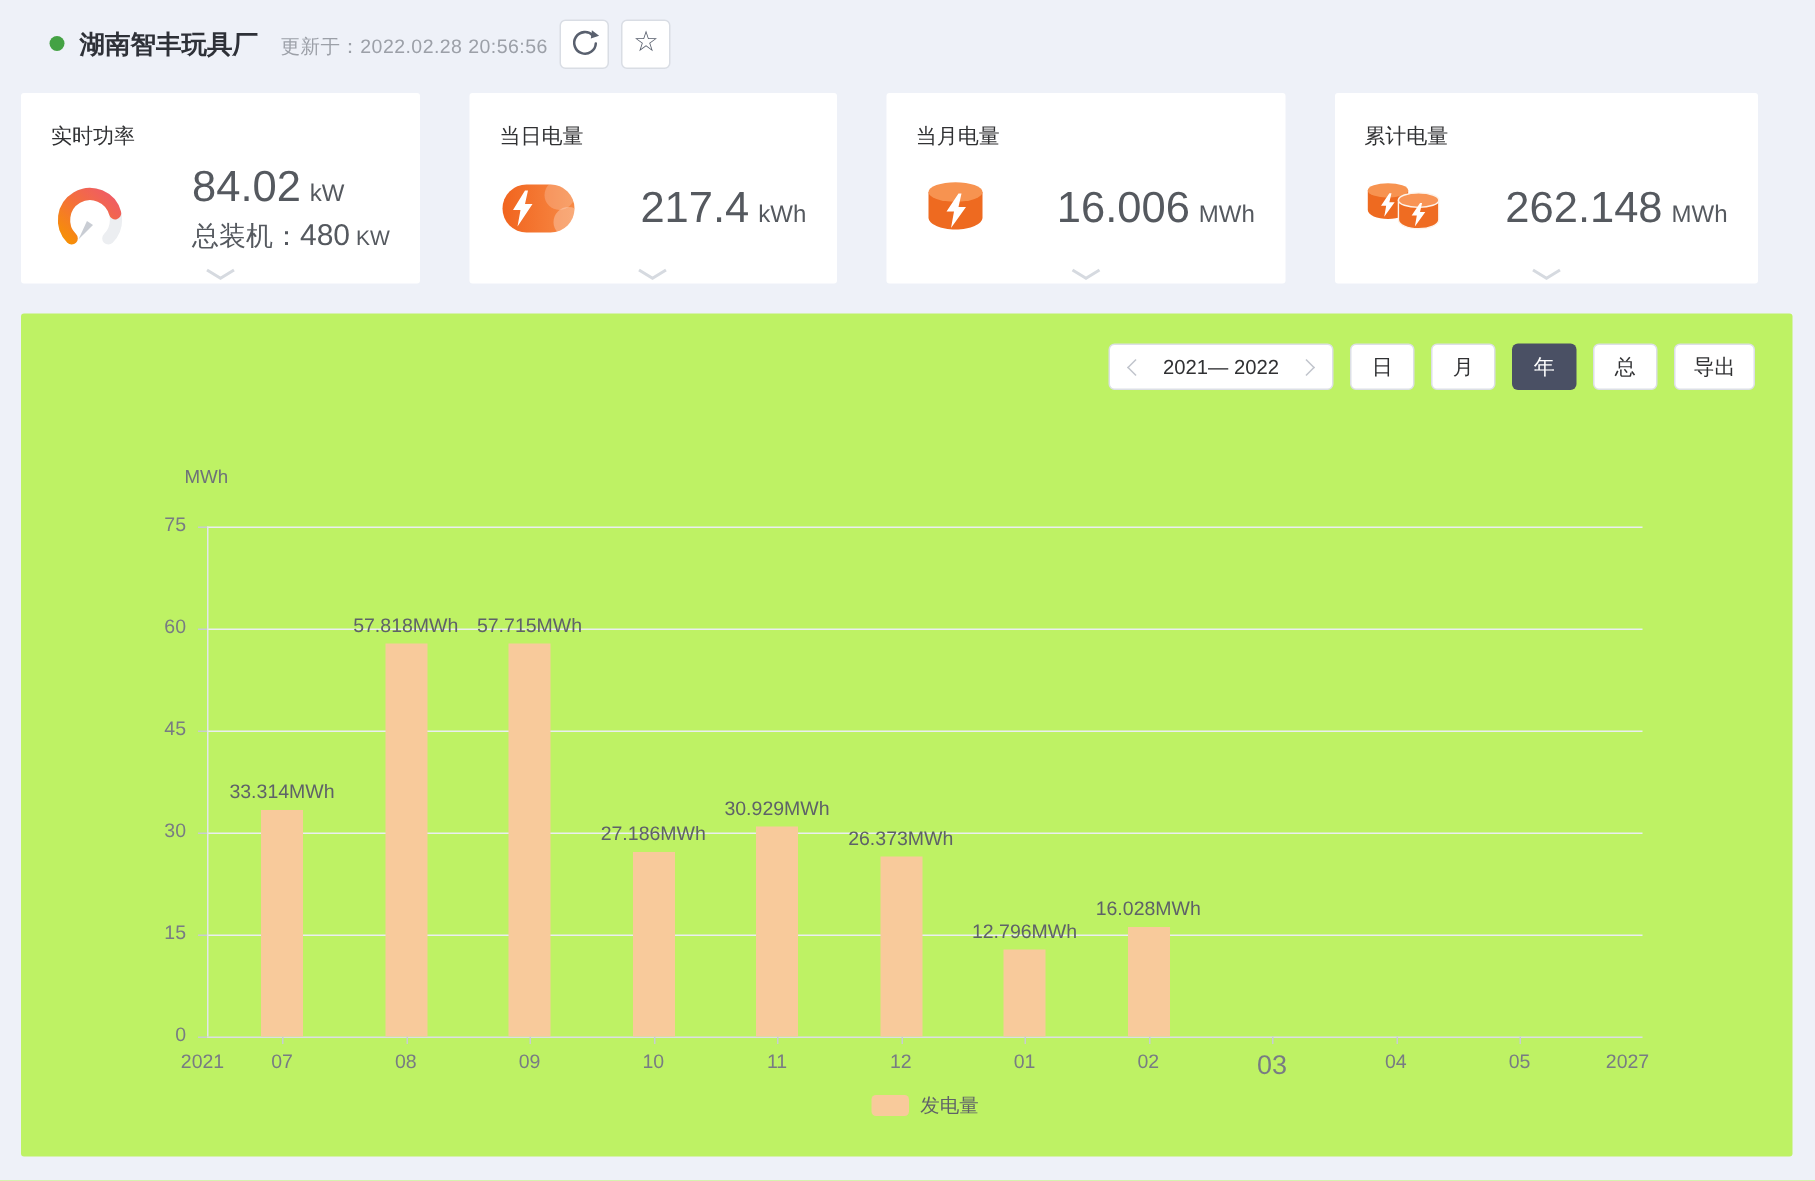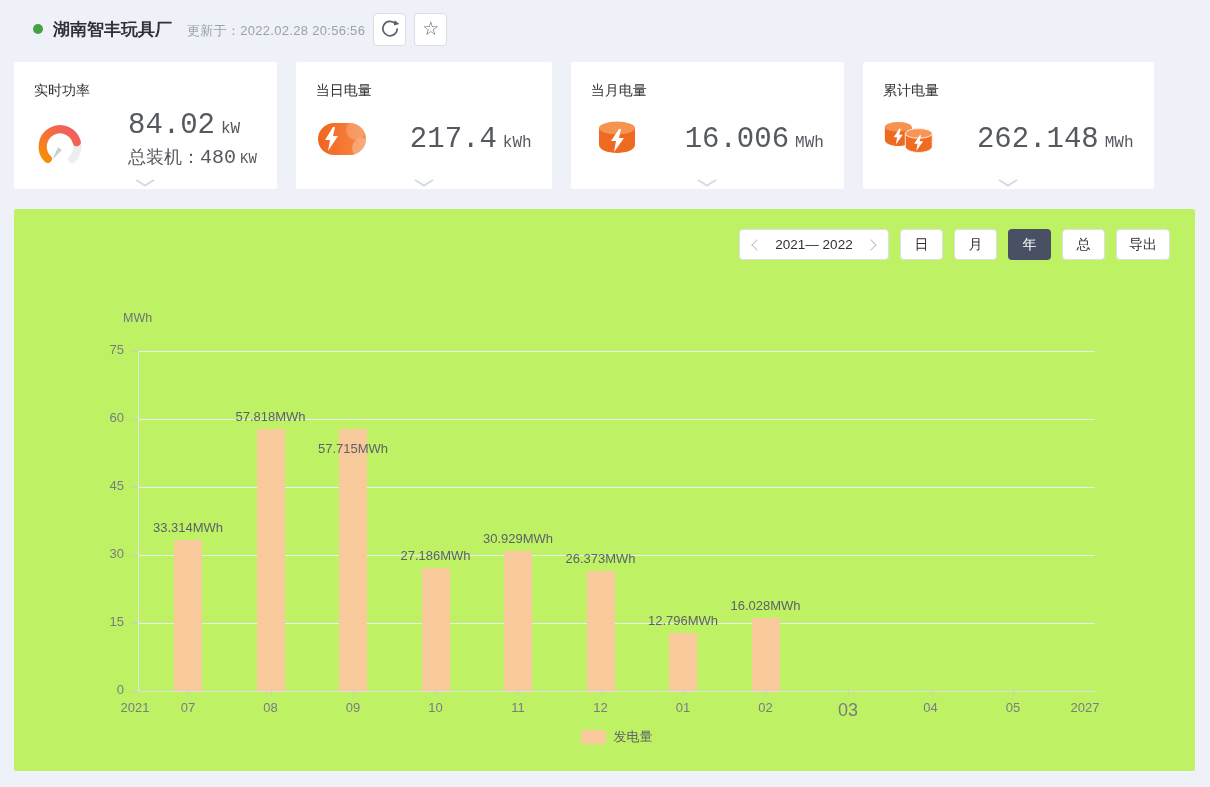--- a/index.html
+++ b/index.html
@@ -14,21 +14,21 @@
   .header{position:absolute;top:0;left:0;width:100%;height:58px;display:flex;align-items:center;}
   .status-dot{width:10px;height:10px;border-radius:50%;margin-left:33px;flex:none;}
   .plant-title{font-size:17px;font-weight:bold;color:#2E3138;margin-left:10px;}
   .updated{font-size:13px;color:#9CA0A8;margin-left:15px;margin-top:3px;letter-spacing:.3px;}
   .icon-btn{width:33px;height:33px;background:#fff;border:1px solid #D9DDE4;border-radius:4px;
     margin-left:8px;display:flex;align-items:center;justify-content:center;cursor:pointer;box-sizing:border-box;}
   .icon-btn:first-of-type{margin-left:16px;}
   .star-glyph{font-size:19px;color:#59606E;line-height:1;margin-top:-2px;}
 
   
-  .cards{position:absolute;top:62px;left:14px;width:1016px;display:flex;gap:19px;font-family:Liberation Mono, monospace;}
+  .cards{position:absolute;top:62px;left:14px;width:1016px;display:flex;gap:33px;}
   .card{flex:1;height:127px;background:#fff;border-radius:2px;position:relative;
     padding:20px 20px 0 20px;box-sizing:border-box;}
   .card-title{font-size:14px;color:#303133;}
   .card-body{display:flex;align-items:center;height:66px;margin-top:6px;}
   .card-icon{width:52px;height:52px;flex:none;display:flex;align-items:center;justify-content:center;}
   .card-val-wrap{margin-left:42px;color:#55595F;white-space:nowrap;}
   .value{font-size:29px;}
   .unit{font-size:16px;margin-left:6px;}
   .sub-line{font-size:18px;margin-top:3px;}
   .sub-value{font-size:20px;}
@@ -231,21 +231,21 @@
         <div class="abs" style="left: 144px; top: 491px; width: 60px; text-align: center; font-size: 13px; color: rgb(120, 124, 131);">07</div>
         <div class="abs" style="left: 160px; top: 330.977px; width: 28px; height: 151.023px; background: rgb(248, 202, 155);"></div>
         <div class="abs" style="left: 119px; top: 310.977px; width: 110px; text-align: center; font-size: 13px; color: rgb(94, 98, 104);">33.314MWh</div>
         <div class="abs" style="left: 256.5px; top: 482px; width: 1px; height: 5px; background: rgb(200, 204, 210);"></div>
         <div class="abs" style="left: 226.5px; top: 491px; width: 60px; text-align: center; font-size: 13px; color: rgb(120, 124, 131);">08</div>
         <div class="abs" style="left: 242.5px; top: 219.892px; width: 28px; height: 262.108px; background: rgb(248, 202, 155);"></div>
         <div class="abs" style="left: 201.5px; top: 199.892px; width: 110px; text-align: center; font-size: 13px; color: rgb(94, 98, 104);">57.818MWh</div>
         <div class="abs" style="left: 339px; top: 482px; width: 1px; height: 5px; background: rgb(200, 204, 210);"></div>
         <div class="abs" style="left: 309px; top: 491px; width: 60px; text-align: center; font-size: 13px; color: rgb(120, 124, 131);">09</div>
         <div class="abs" style="left: 325px; top: 220.359px; width: 28px; height: 261.641px; background: rgb(248, 202, 155);"></div>
-        <div class="abs" style="left: 284px; top: 200.359px; width: 110px; text-align: center; font-size: 13px; color: rgb(94, 98, 104); margin-top: 32px;">57.715MWh</div>
+        <div class="abs" style="left: 284px; top: 200.359px; width: 110px; text-align: center; font-size: 13px; color: rgb(94, 98, 104);">57.715MWh</div>
         <div class="abs" style="left: 421.5px; top: 482px; width: 1px; height: 5px; background: rgb(200, 204, 210);"></div>
         <div class="abs" style="left: 391.5px; top: 491px; width: 60px; text-align: center; font-size: 13px; color: rgb(120, 124, 131);">10</div>
         <div class="abs" style="left: 407.5px; top: 358.757px; width: 28px; height: 123.243px; background: rgb(248, 202, 155);"></div>
         <div class="abs" style="left: 366.5px; top: 338.757px; width: 110px; text-align: center; font-size: 13px; color: rgb(94, 98, 104);">27.186MWh</div>
         <div class="abs" style="left: 504px; top: 482px; width: 1px; height: 5px; background: rgb(200, 204, 210);"></div>
         <div class="abs" style="left: 474px; top: 491px; width: 60px; text-align: center; font-size: 13px; color: rgb(120, 124, 131);">11</div>
         <div class="abs" style="left: 490px; top: 341.789px; width: 28px; height: 140.211px; background: rgb(248, 202, 155);"></div>
         <div class="abs" style="left: 449px; top: 321.789px; width: 110px; text-align: center; font-size: 13px; color: rgb(94, 98, 104);">30.929MWh</div>
         <div class="abs" style="left: 586.5px; top: 482px; width: 1px; height: 5px; background: rgb(200, 204, 210);"></div>
         <div class="abs" style="left: 556.5px; top: 491px; width: 60px; text-align: center; font-size: 13px; color: rgb(120, 124, 131);">12</div>

